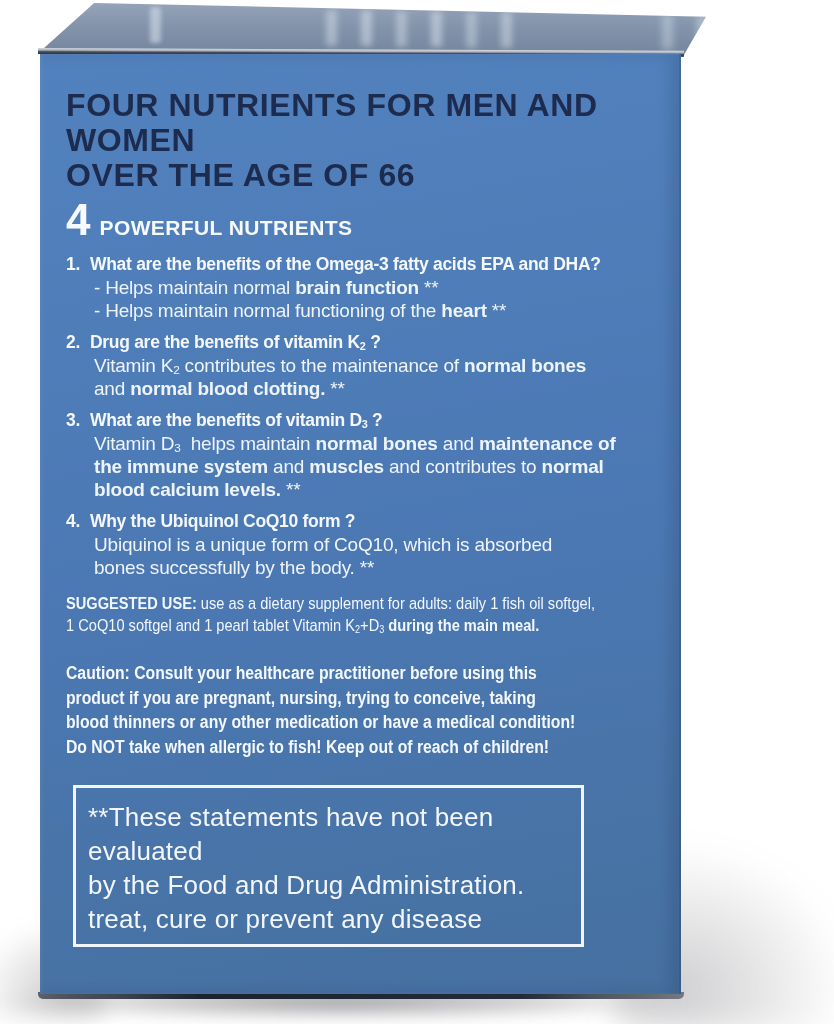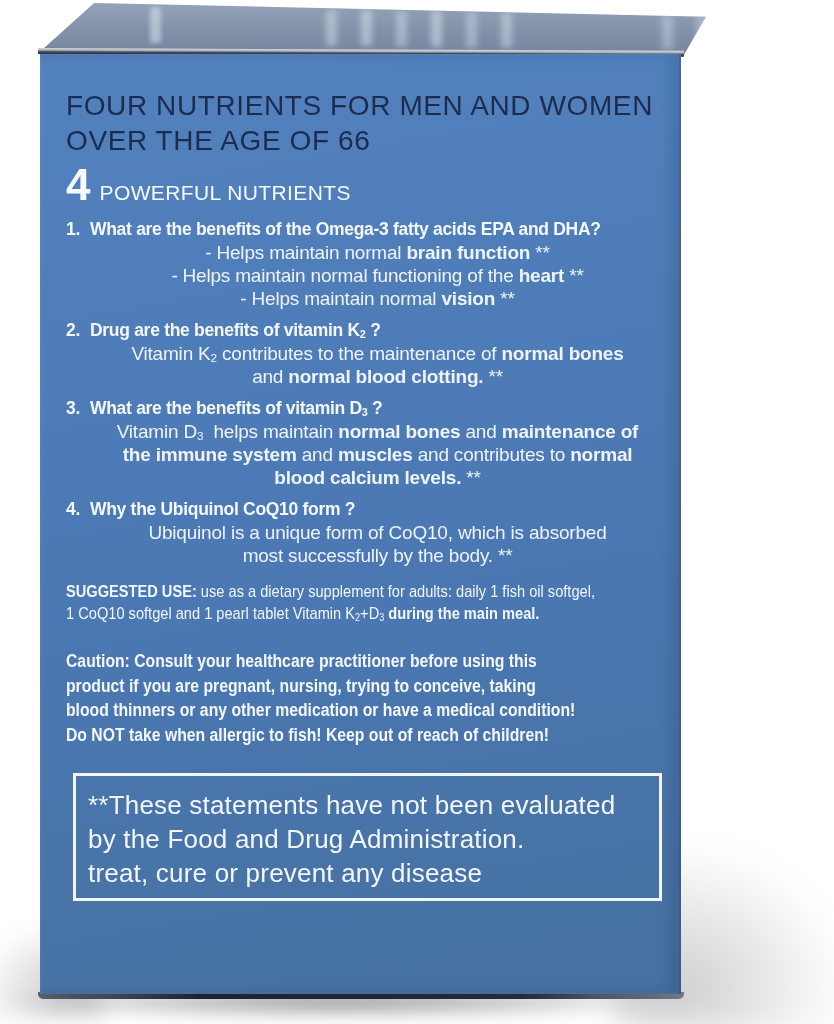--- a/index.html
+++ b/index.html
@@ -62,44 +62,44 @@
     box-sizing:border-box;
     padding:34px 18px 0 26px;
   }
   .bottom-edge{
     position:absolute;left:38px;top:992px;width:646px;height:7px;
     background:linear-gradient(to right,rgba(40,46,60,.7),#1c2330 25%,#232b3b 75%,rgba(40,46,60,.55));
     border-radius:0 0 5px 5px;filter:blur(.6px);
   }
 
   
-  .title{color:#1d2b4e;font-size:28px;line-height:35px;letter-spacing:.6px;font-weight:400;}
+  .title{color:#1d2b4e;font-size:32px;line-height:35px;letter-spacing:.6px;font-weight:700;}
   .headline{display:flex;align-items:baseline;margin-top:7px;color:#f7fafc;}
   .big4{font-size:44px;font-weight:700;line-height:40px;margin-right:9px;}
-  .hl-label{font-size:21px;font-weight:400;letter-spacing:.4px;}
+  .hl-label{font-size:21px;font-weight:700;letter-spacing:.4px;}
 
   .faq{margin-top:12px;color:#eef4fa;}
   .item{margin-top:8px;}
   .q{font-size:17.5px;font-weight:700;line-height:24px;letter-spacing:-.3px;color:#f4f8fc;display:flex;}
   .q .num{width:24px;flex:0 0 24px;}
-  .a{font-size:19px;line-height:23px;letter-spacing:-.2px;padding-left:28px;text-align:center;}
+  .a{font-size:19px;line-height:23px;letter-spacing:-.2px;padding-left:28px;}
   .a.cont{padding-left:43px;}
   .b{font-weight:700;}
   sub{font-size:.62em;line-height:0;vertical-align:baseline;position:relative;top:.15em;}
 
   .suggested{margin-top:14px;color:#f2f7fc;font-size:17px;line-height:22px;
     transform:scaleX(.86);transform-origin:left top;}
   .s-line{white-space:nowrap;}
 
   .caution{margin-top:24px;color:#f4f8fc;font-size:17.5px;font-weight:700;line-height:24.5px;
     transform:scaleX(.90);transform-origin:left top;}
   .c-line{white-space:nowrap;}
 
   .disclaimer{
-    margin:26px 0 0 7px;width:589px;box-sizing:border-box;
+    margin:26px 0 0 7px;width:511px;box-sizing:border-box;
     border:3px solid #f2f6fa;
     padding:12px 8px 8px 12px;
     color:#f3f7fb;font-size:26px;line-height:34px;letter-spacing:.2px;
   }
 </style>
 </head>
 <body>
 
 <div class="scene">
 
@@ -127,21 +127,20 @@
 
     <div class="faq">
 
       <div class="item">
         <div class="q">
           <span class="num">1.</span>
           <span class="qt"><span class="b">What are the benefits of the Omega-3 fatty acids EPA and DHA</span><span>?</span></span>
         </div>
         <div class="a"><span>- Helps maintain normal </span><span class="b">brain function</span><span> **</span></div>
         <div class="a"><span>- Helps maintain normal functioning of the </span><span class="b">heart</span><span> **</span></div>
-        <div class="a"><span>- Helps maintain normal </span><span class="b">vision</span><span> **</span></div>
       </div>
 
       <div class="item">
         <div class="q">
           <span class="num">2.</span>
           <span class="qt"><span class="b">Drug are the benefits of vitamin K</span><sub class="b">2</sub><span> ?</span></span>
         </div>
         <div class="a"><span>Vitamin K</span><sub>2</sub><span> contributes to the maintenance of </span><span class="b">normal bones</span></div>
         <div class="a"><span>and </span><span class="b">normal blood clotting.</span><span> **</span></div>
       </div>
@@ -155,21 +154,21 @@
         <div class="a"><span class="b">the immune system</span><span> and </span><span class="b">muscles</span><span> and contributes to </span><span class="b">normal</span></div>
         <div class="a"><span class="b">blood calcium levels.</span><span> **</span></div>
       </div>
 
       <div class="item">
         <div class="q">
           <span class="num">4.</span>
           <span class="qt"><span class="b">Why the Ubiquinol CoQ10 form</span><span> ?</span></span>
         </div>
         <div class="a"><span>Ubiquinol is a unique form of CoQ10, which is absorbed</span></div>
-        <div class="a"><span>most successfully by the body. **</span></div>
+        <div class="a"><span>bones successfully by the body. **</span></div>
       </div>
 
     </div>
 
     <div class="suggested">
       <div class="s-line"><span class="b">SUGGESTED USE:</span><span> use as a dietary supplement for adults: daily 1 fish oil softgel,</span></div>
       <div class="s-line"><span>1 CoQ10 softgel and 1 pearl tablet Vitamin K</span><sub>2</sub><span>+D</span><sub>3</sub><span> </span><span class="b">during the main meal.</span></div>
     </div>
 
     <div class="caution">

